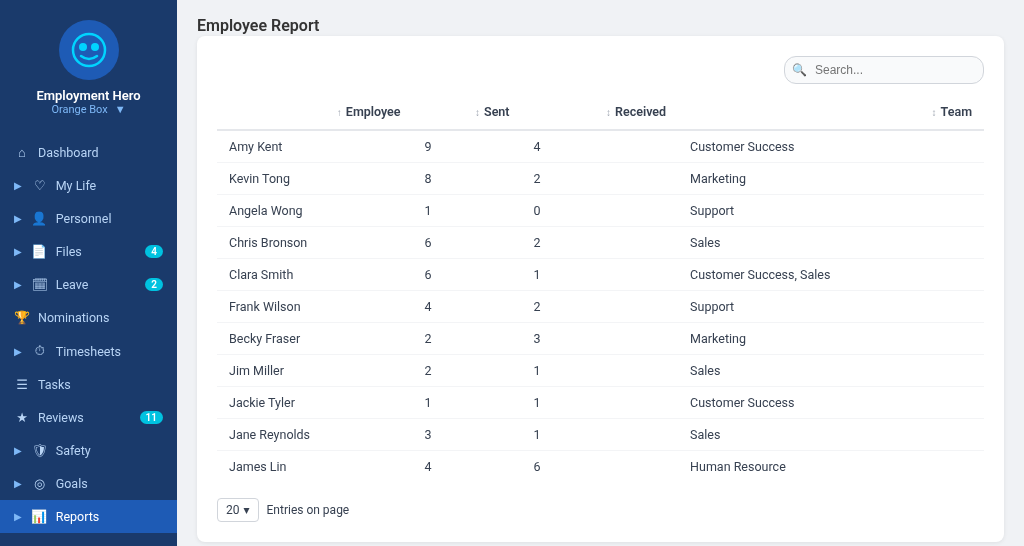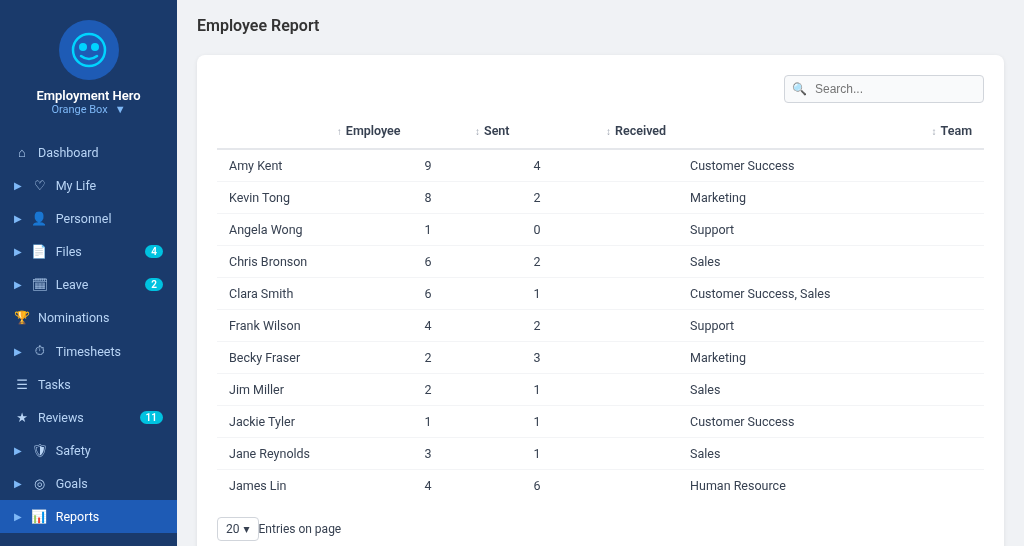--- a/index.html
+++ b/index.html
@@ -81,42 +81,42 @@
     .main-content {
       flex: 1;
       background: #f0f2f5;
       padding: 16px 20px;
       overflow-y: auto;
     }
     .page-title {
       font-size: 16px;
       font-weight: 600;
       color: #333;
-      margin-bottom: 20px;
+      margin-bottom: 1px;
     }
     .report-card {
       background: white;
       border-radius: 8px;
       padding: 20px;
       box-shadow: 0 1px 4px rgba(0,0,0,0.08);
     }
     .search-bar {
       display: flex;
       justify-content: flex-end;
       margin-bottom: 12px;
     }
     .search-input-wrapper {
       position: relative;
       width: 200px;
     }
     .search-input-wrapper input {
       width: 100%;
       padding: 6px 10px 6px 30px;
       border: 1px solid #d1d5db;
-      border-radius: 4px;
+      border-radius: 12px;
       font-size: 12px;
       background: #f9fafb;
       outline: none;
       color: #666;
     }
     .search-icon-pos {
       position: absolute;
       left: 8px;
       top: 50%;
       transform: translateY(-50%);
@@ -144,20 +144,21 @@
       padding: 8px 12px;
       font-size: 12.5px;
       color: #374151;
       border-bottom: 1px solid #f3f4f6;
     }
     .report-table tr:last-child td { border-bottom: none; }
     .table-footer {
       margin-top: 16px;
       display: flex;
       align-items: center;
+      gap: 8px;
       text-align: right;
     }
     .entries-select {
       display: flex;
       align-items: center;
       gap: 4px;
       border: 1px solid #d1d5db;
       border-radius: 4px;
       padding: 4px 8px;
       font-size: 12px;

